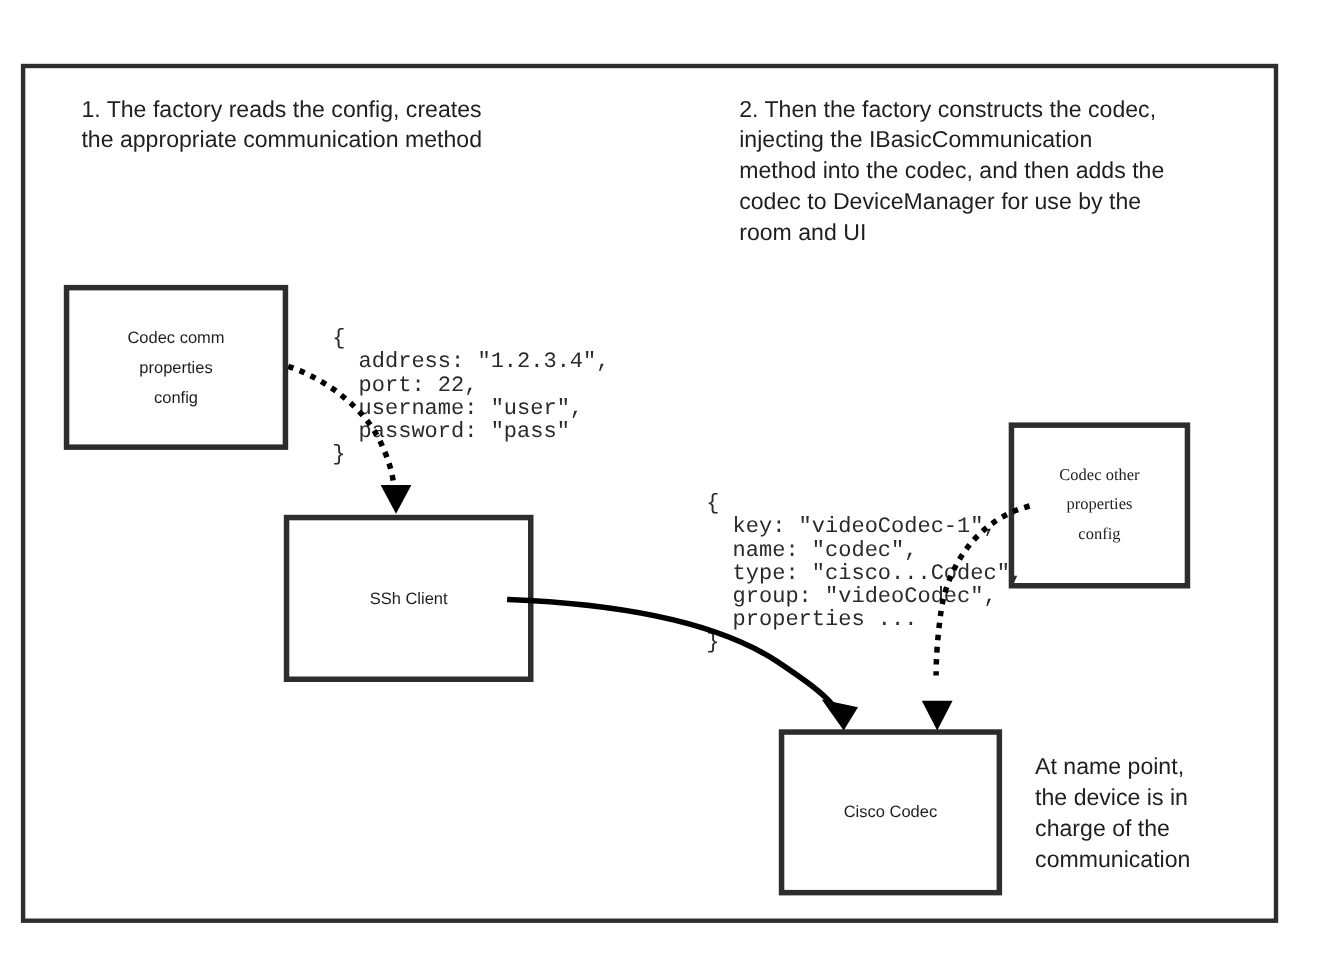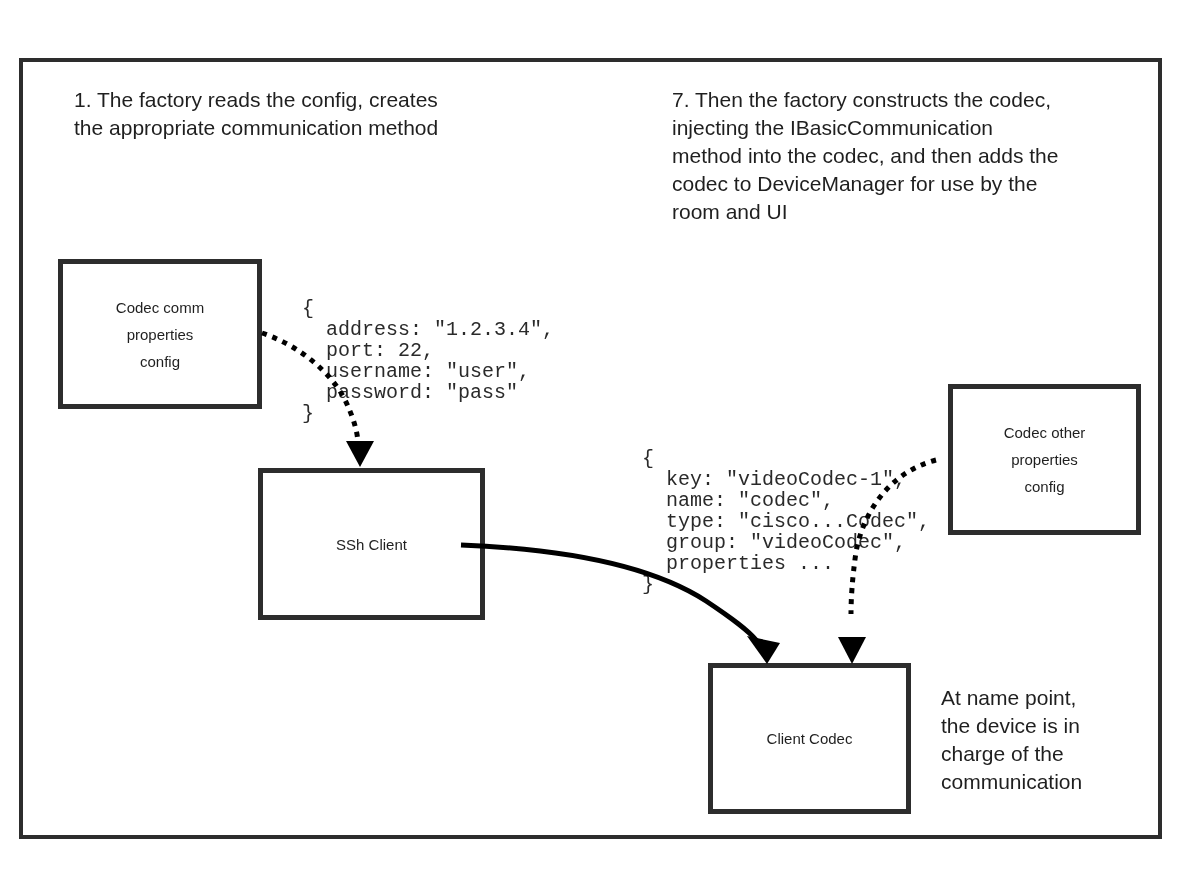--- a/index.html
+++ b/index.html
@@ -47,21 +47,21 @@
     align-items: center;
     justify-content: center;
     text-align: center;
     font-size: 15px;
     line-height: 27px;
     z-index: 1;
   }
   .node span { white-space: pre-line; }
   .node-codec-comm  { left: 58px;  top: 259px; width: 204px; height: 150px; }
   .node-ssh-client  { left: 258px; top: 468px; width: 227px; height: 152px; }
-  .node-codec-other { left: 948px; top: 384px; width: 193px; height: 151px; }
+  .node-codec-other { left: 917px; top: 384px; width: 165px; height: 151px; font-family: Liberation Serif, serif; }
   .node-cisco-codec { left: 708px; top: 663px; width: 203px; height: 151px; }
   .code {
     position: absolute;
     margin: 0;
     font-family: "Liberation Mono", monospace;
     font-size: 20px;
     line-height: 21px;
     white-space: pre;
     color: #2a2a2a;
     z-index: 1;
@@ -79,21 +79,21 @@
 </head>
 <body>
 
 <div class="canvas">
 
   <div class="frame"></div>
 
   <div class="note note-step1">1. The factory reads the config, creates
 the appropriate communication method</div>
 
-  <div class="note note-step2">7. Then the factory constructs the codec,
+  <div class="note note-step2">2. Then the factory constructs the codec,
 injecting the IBasicCommunication
 method into the codec, and then adds the
 codec to DeviceManager for use by the
 room and UI</div>
 
   <div class="note note-result">At name point,
 the device is in
 charge of the
 communication</div>
 
@@ -107,21 +107,21 @@
     <span>SSh Client</span>
   </div>
 
   <div class="node node-codec-other">
     <span>Codec other
 properties
 config</span>
   </div>
 
   <div class="node node-cisco-codec">
-    <span>Client Codec</span>
+    <span>Cisco Codec</span>
   </div>
 
   <pre class="code code-comm">{
   address: "1.2.3.4",
   port: 22,
   username: "user",
   password: "pass"
 }</pre>
 
   <pre class="code code-codec">{

